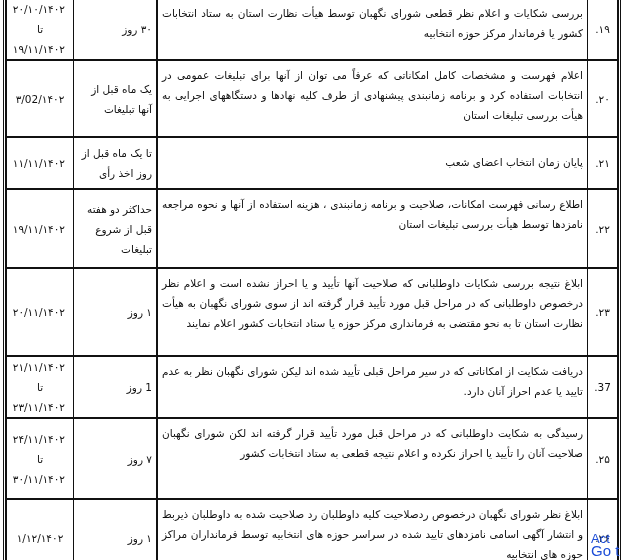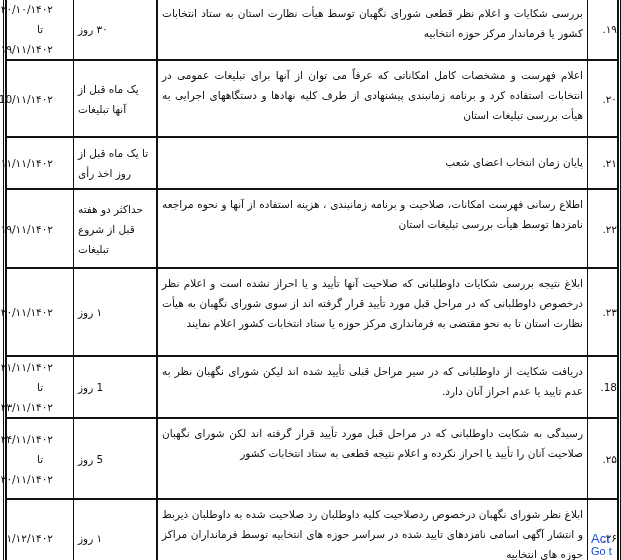--- a/index.html
+++ b/index.html
@@ -37,105 +37,106 @@
       padding: 0;
     }
     table.schedule tr {
       border-bottom: 2px solid #111;
     }
     table.schedule tr td {
       border-bottom: 2px solid #111;
     }
     td.num {
       width: 29px;
+      text-align: center;
       padding-top: 0;
       font-size: 10px;
     }
     td.desc {
       width: 421px;
       text-align: justify;
       text-align-last: right;
       padding: 4px 4px 6px 4px !important;
       vertical-align: top !important;
       border-left: 2px solid #111 !important;
     }
     td.dur {
       width: 74px;
-      text-align: left;
+      text-align: right;
       padding: 0 4px !important;
     }
     td.date {
       text-align: center;
-      padding: 0 20px !important;
+      padding: 0 8px !important;
     }
     .watermark {
       position: absolute;
       right: 0;
       top: 532px;
       width: 30px;
       color: #1d4ed8;
       font-family: "Liberation Sans", sans-serif;
       font-size: 13px;
       line-height: 14px;
       overflow: hidden;
       white-space: nowrap;
       pointer-events: none;
     }
     .watermark .sub {
-      font-size: 11px;
+      font-size: 15px;
       line-height: 10px;
     }
   </style>
 </head>
 <body>
 
 <div class="sheet">
   <table class="schedule">
     <tbody id="rows-body">
 
       <tr style="height:58px">
         <td class="num">۱۹.</td>
         <td class="desc">بررسی شکایات و اعلام نظر قطعی شورای نگهبان توسط هیأت نظارت استان به ستاد انتخابات کشور یا فرماندار مرکز حوزه انتخابیه</td>
         <td class="dur">۳۰ روز</td>
         <td class="date">۲۰/۱۰/۱۴۰۲ تا ۱۹/۱۱/۱۴۰۲</td>
       </tr>
       <tr style="height:77px">
         <td class="num">۲۰.</td>
         <td class="desc">اعلام فهرست و مشخصات کامل امکاناتی که عرفاً می توان از آنها برای تبلیغات عمومی در انتخابات استفاده کرد و برنامه زمانبندی پیشنهادی از طرف کلیه نهادها و دستگاههای اجرایی به هیأت بررسی تبلیغات استان</td>
         <td class="dur">یک ماه قبل از آنها تبلیغات</td>
-        <td class="date">10/۱۱/۱۴۰۲</td>
+        <td class="date">۳/02/۱۴۰۲</td>
       </tr>
       <tr style="height:52px">
         <td class="num">۲۱.</td>
         <td class="desc" style="vertical-align:middle !important;border-radius:6px;">پایان زمان انتخاب اعضای شعب</td>
         <td class="dur">تا یک ماه قبل از روز اخذ رأی</td>
         <td class="date">۱۱/۱۱/۱۴۰۲</td>
       </tr>
       <tr style="height:79px">
         <td class="num">۲۲.</td>
         <td class="desc">اطلاع رسانی فهرست امکانات، صلاحیت و برنامه زمانبندی ، هزینه استفاده از آنها و نحوه مراجعه نامزدها توسط هیأت بررسی تبلیغات استان</td>
         <td class="dur">حداکثر دو هفته قبل از شروع تبلیغات</td>
         <td class="date">۱۹/۱۱/۱۴۰۲</td>
       </tr>
       <tr style="height:88px">
         <td class="num">۲۳.</td>
         <td class="desc">ابلاغ نتیجه بررسی شکایات داوطلبانی که صلاحیت آنها تأیید و یا احراز نشده است و اعلام نظر درخصوص داوطلبانی که در مراحل قبل مورد تأیید قرار گرفته اند از سوی شورای نگهبان به هیأت نظارت استان تا به نحو مقتضی به فرمانداری مرکز حوزه یا ستاد انتخابات کشور اعلام نمایند</td>
         <td class="dur">۱ روز</td>
         <td class="date">۲۰/۱۱/۱۴۰۲</td>
       </tr>
       <tr style="height:51px">
-        <td class="num">18.</td>
-        <td class="desc">دریافت شکایت از داوطلبانی که در سیر مراحل قبلی تأیید شده اند لیکن شورای نگهبان نظر به عدم تایید یا عدم احراز آنان دارد.</td>
+        <td class="num">37.</td>
+        <td class="desc">دریافت شکایت از امکاناتی که در سیر مراحل قبلی تأیید شده اند لیکن شورای نگهبان نظر به عدم تایید یا عدم احراز آنان دارد.</td>
         <td class="dur">1 روز</td>
         <td class="date">۲۱/۱۱/۱۴۰۲ تا ۲۳/۱۱/۱۴۰۲</td>
       </tr>
       <tr style="height:81px">
         <td class="num">۲۵.</td>
         <td class="desc">رسیدگی به شکایت داوطلبانی که در مراحل قبل مورد تأیید قرار گرفته اند لکن شورای نگهبان صلاحیت آنان را تأیید یا احراز نکرده و اعلام نتیجه قطعی به ستاد انتخابات کشور</td>
-        <td class="dur">5 روز</td>
+        <td class="dur">۷ روز</td>
         <td class="date">۲۴/۱۱/۱۴۰۲ تا ۳۰/۱۱/۱۴۰۲</td>
       </tr>
       <tr style="height:78px">
         <td class="num">۲۶.</td>
         <td class="desc">ابلاغ نظر شورای نگهبان درخصوص ردصلاحیت کلیه داوطلبان رد صلاحیت شده به داوطلبان ذیربط و انتشار آگهی اسامی نامزدهای تایید شده در سراسر حوزه های انتخابیه توسط فرمانداران مراکز حوزه های انتخابیه</td>
         <td class="dur">۱ روز</td>
         <td class="date">۱/۱۲/۱۴۰۲</td>
       </tr>
     </tbody>
   </table>

